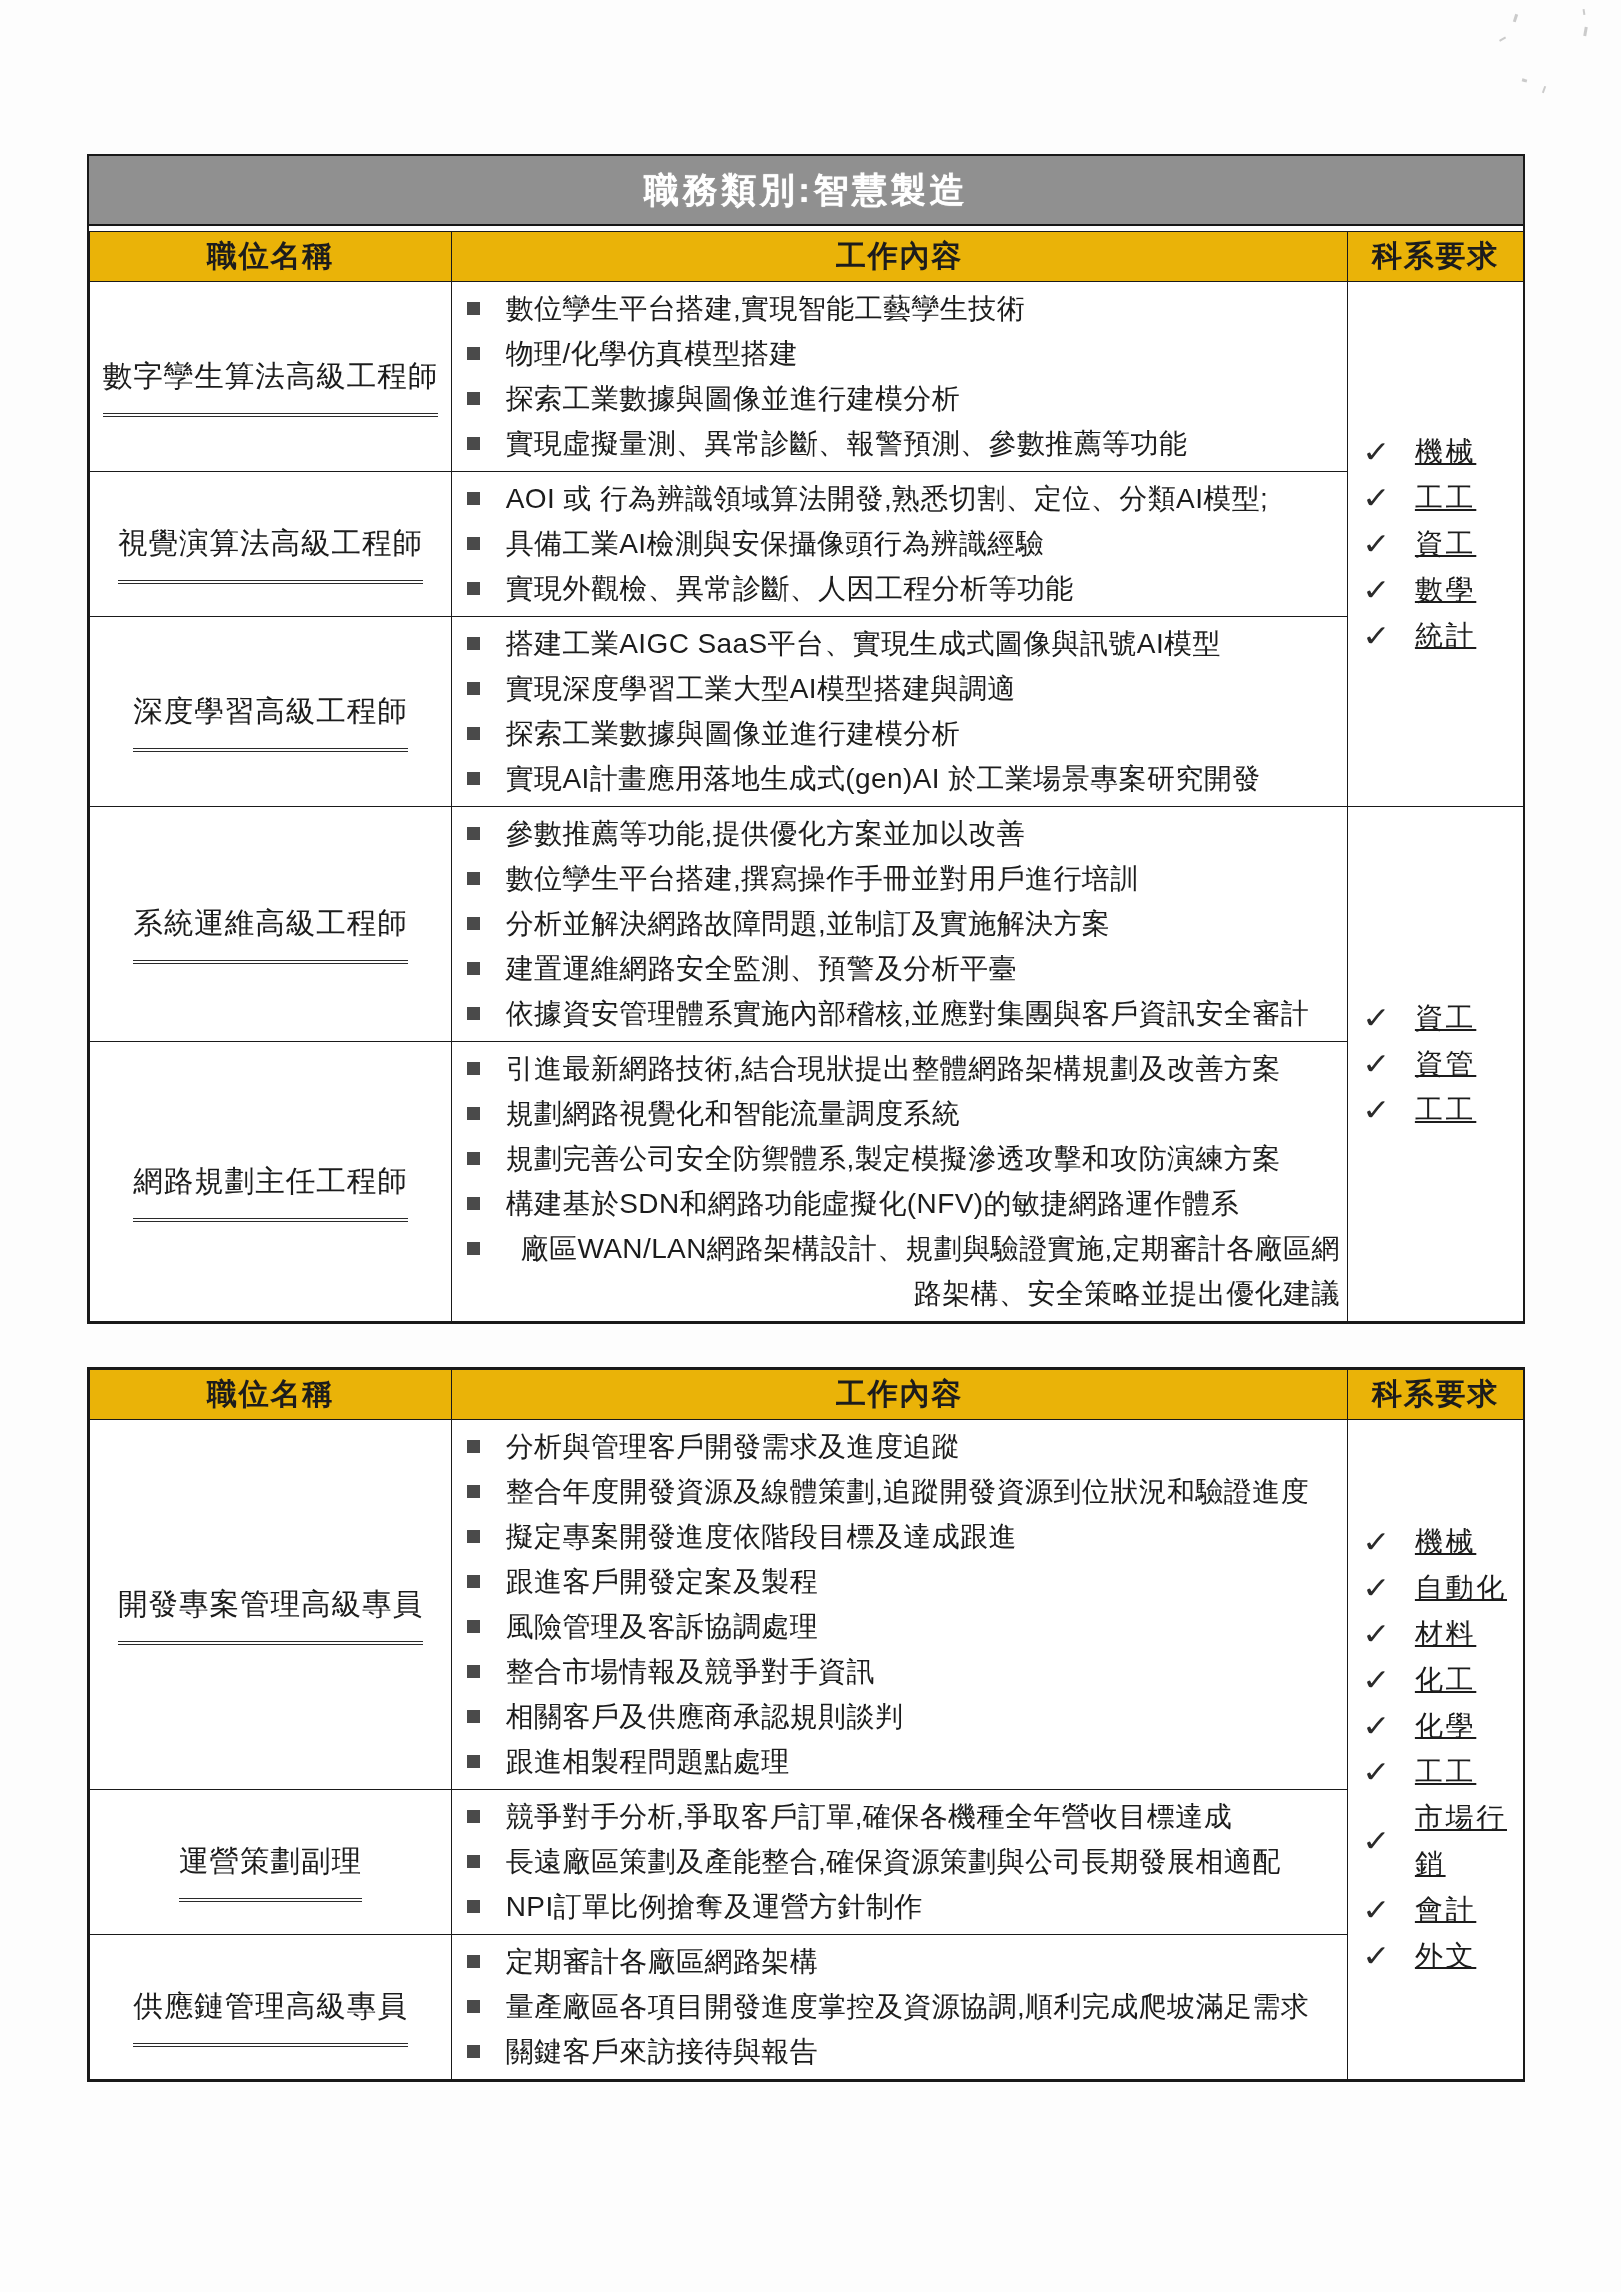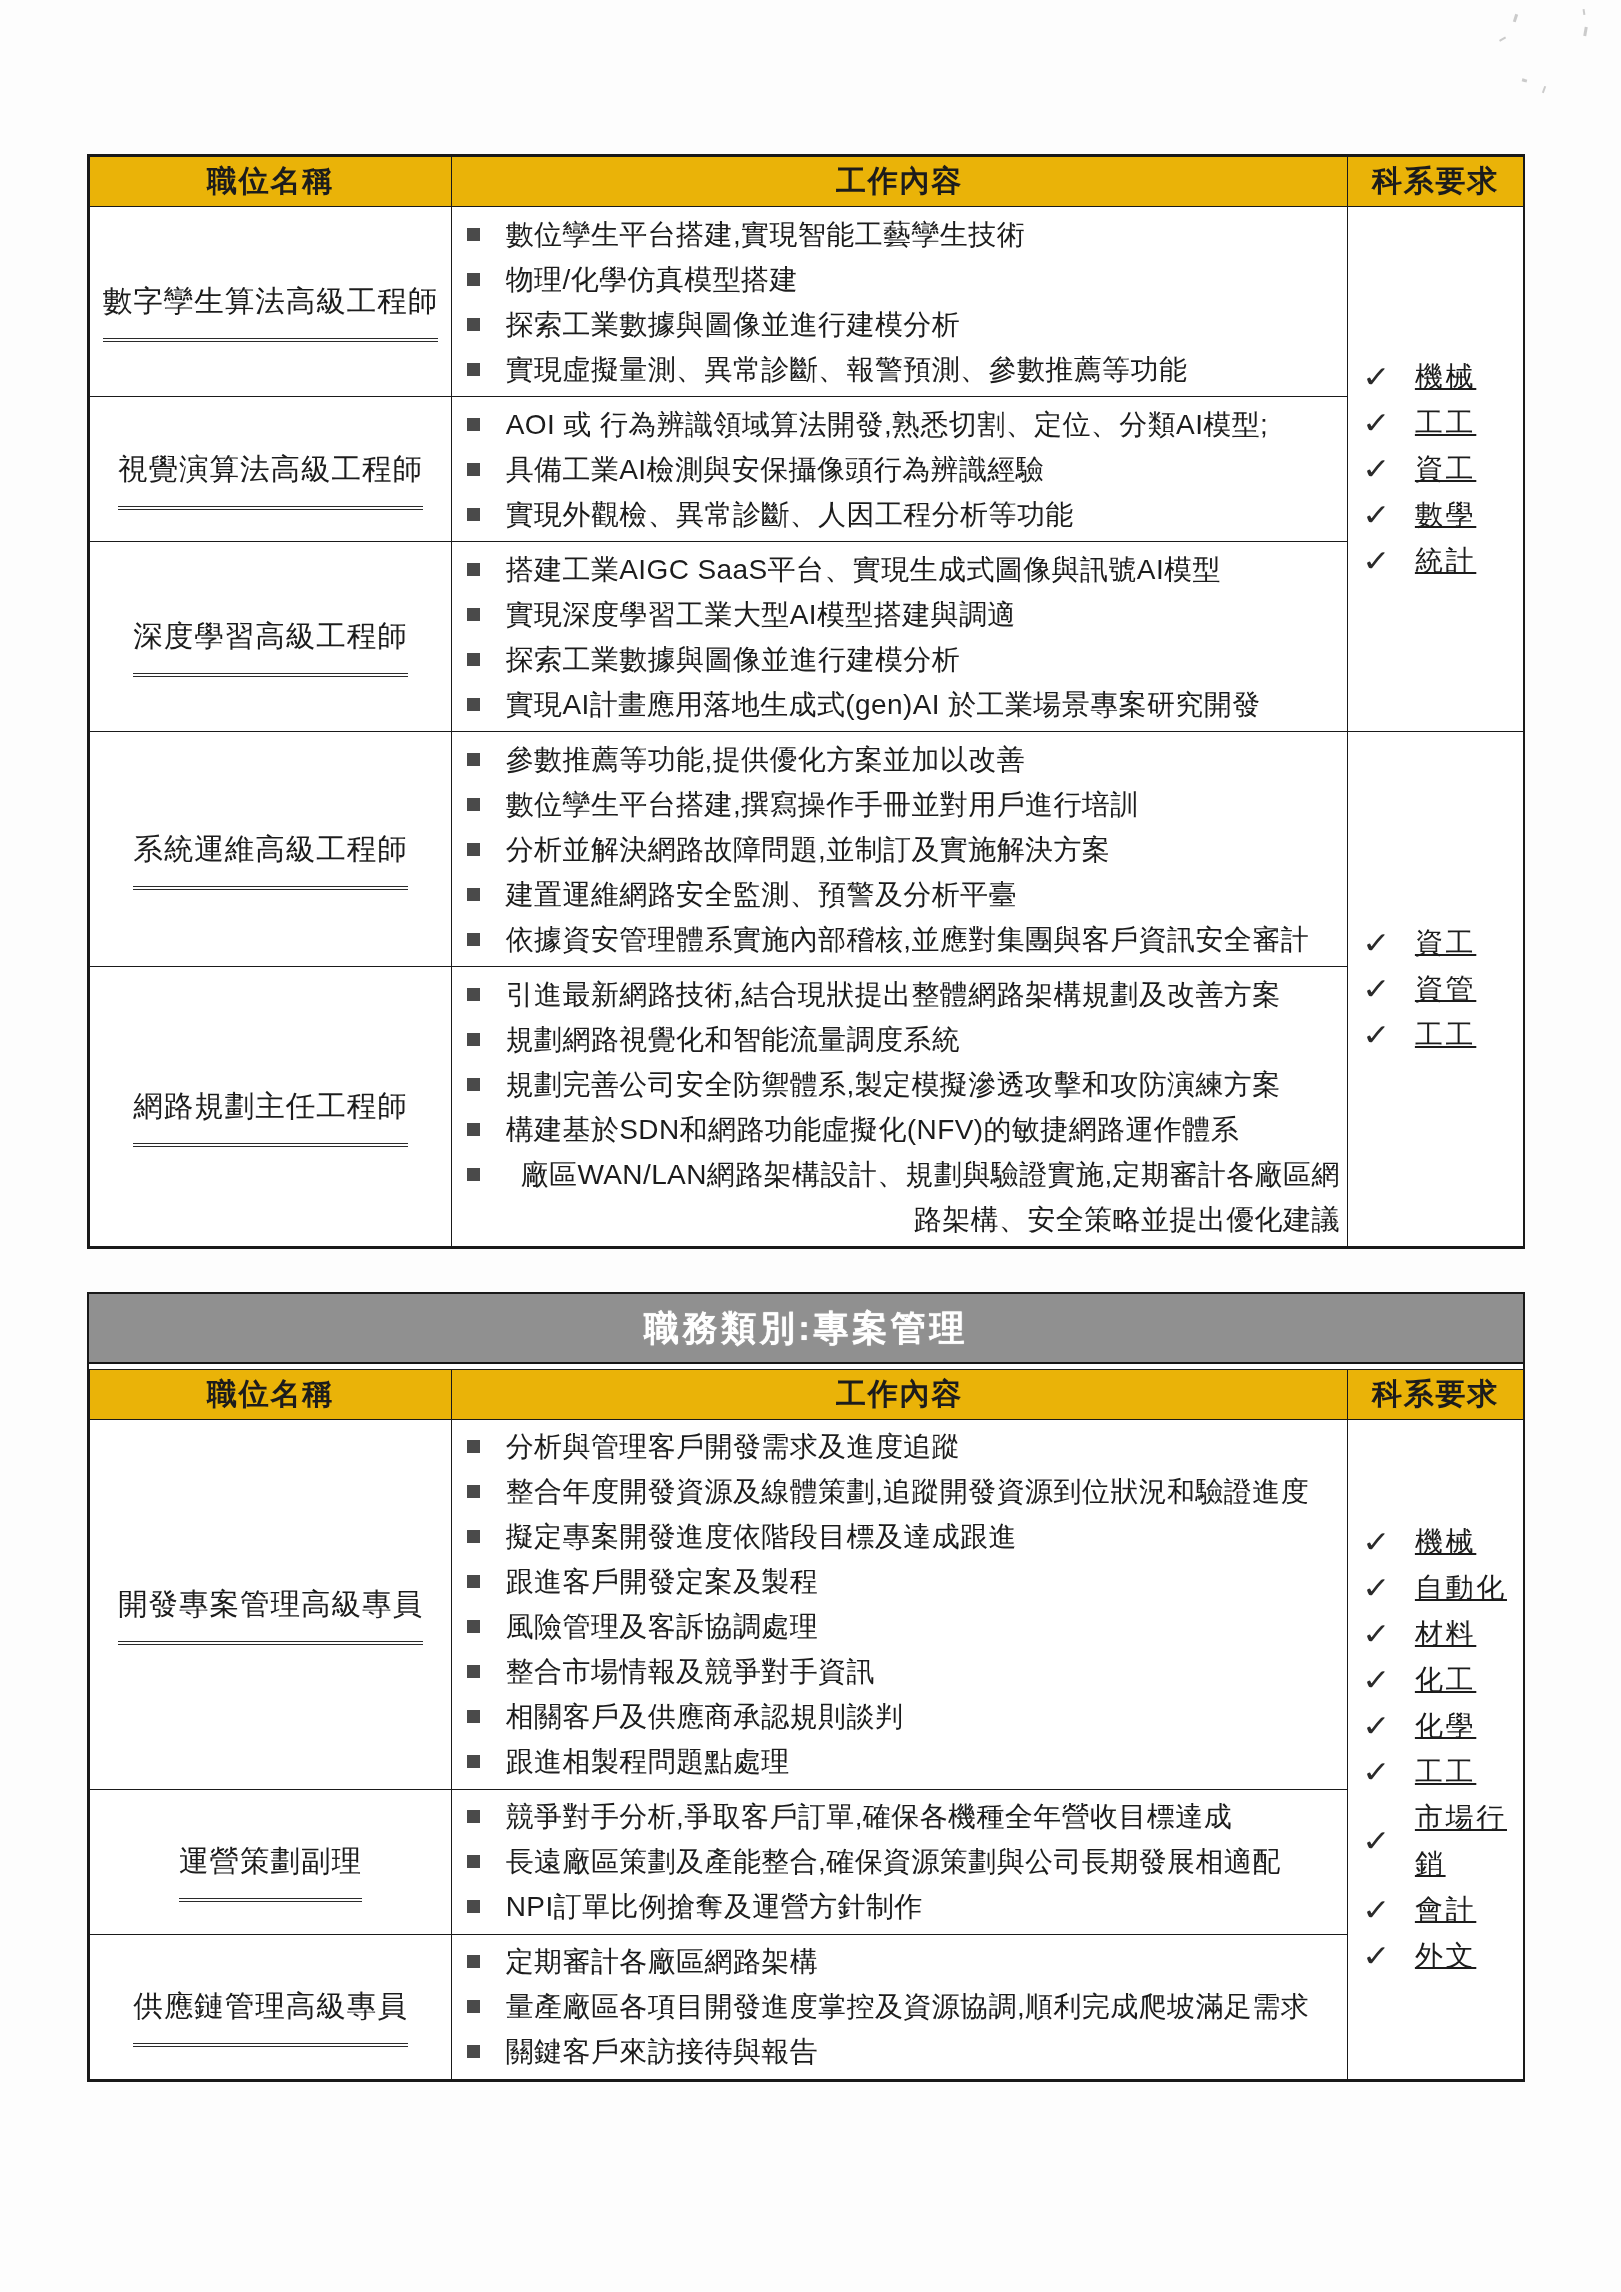--- a/index.html
+++ b/index.html
@@ -83,351 +83,351 @@
   <span class="speck s1"></span>
   <span class="speck s2"></span>
   <span class="speck s3"></span>
   <span class="speck s4"></span>
   <span class="speck s5"></span>
   <span class="speck s6"></span>
 
   <div class="doc">
 
     <div class="jobtable">
-      <table class="grid">
-        <colgroup>
-            <col class="c1">
-            <col class="c2">
-            <col class="c3">
-          </colgroup>
-        <tbody>
-        <tr>
-          <th>職位名稱</th>
-          <th>工作內容</th>
-          <th>科系要求</th>
-        </tr>
-
-        <tr>
-          <td class="pos">
-            <span class="posname">數字孿生算法高級工程師</span>
-          </td>
-          <td class="dut">
-            <ul class="duties">
-              <li>
-                    <span class="blt"></span>
-                    <span class="txt">數位孿生平台搭建,實現智能工藝孿生技術</span>
-                  </li>
-              <li>
-                    <span class="blt"></span>
-                    <span class="txt">物理/化學仿真模型搭建</span>
-                  </li>
-              <li>
-                    <span class="blt"></span>
-                    <span class="txt">探索工業數據與圖像並進行建模分析</span>
-                  </li>
-              <li>
-                    <span class="blt"></span>
-                    <span class="txt">實現虛擬量測、異常診斷、報警預測、參數推薦等功能</span>
-                  </li>
-            </ul>
-          </td>
-          <td class="req" rowspan="3">
-            <div class="majors">
-              <div class="mrow">
-                    <span class="check">✓</span>
-                    <span class="mlabel">機械</span>
-                  </div>
-              <div class="mrow">
-                    <span class="check">✓</span>
-                    <span class="mlabel">工工</span>
-                  </div>
-              <div class="mrow">
-                    <span class="check">✓</span>
-                    <span class="mlabel">資工</span>
-                  </div>
-              <div class="mrow">
-                    <span class="check">✓</span>
-                    <span class="mlabel">數學</span>
-                  </div>
-              <div class="mrow">
-                    <span class="check">✓</span>
-                    <span class="mlabel">統計</span>
-                  </div>
-            </div>
-          </td>
-        </tr>
-
-        <tr>
-          <td class="pos">
-            <span class="posname">視覺演算法高級工程師</span>
-          </td>
-          <td class="dut">
-            <ul class="duties">
-              <li>
-                    <span class="blt"></span>
-                    <span class="txt">AOI 或 行為辨識領域算法開發,熟悉切割、定位、分類AI模型;</span>
-                  </li>
-              <li>
-                    <span class="blt"></span>
-                    <span class="txt">具備工業AI檢測與安保攝像頭行為辨識經驗</span>
-                  </li>
-              <li>
-                    <span class="blt"></span>
-                    <span class="txt">實現外觀檢、異常診斷、人因工程分析等功能</span>
-                  </li>
-            </ul>
-          </td>
-        </tr>
-
-        <tr>
-          <td class="pos">
-            <span class="posname">深度學習高級工程師</span>
-          </td>
-          <td class="dut">
-            <ul class="duties">
-              <li>
-                    <span class="blt"></span>
-                    <span class="txt">搭建工業AIGC SaaS平台、實現生成式圖像與訊號AI模型</span>
-                  </li>
-              <li>
-                    <span class="blt"></span>
-                    <span class="txt">實現深度學習工業大型AI模型搭建與調適</span>
-                  </li>
-              <li>
-                    <span class="blt"></span>
-                    <span class="txt">探索工業數據與圖像並進行建模分析</span>
-                  </li>
-              <li>
-                    <span class="blt"></span>
-                    <span class="txt">實現AI計畫應用落地生成式(gen)AI 於工業場景專案研究開發</span>
-                  </li>
-            </ul>
-          </td>
-        </tr>
-
-        <tr>
-          <td class="pos">
-            <span class="posname">系統運維高級工程師</span>
-          </td>
-          <td class="dut">
-            <ul class="duties">
-              <li>
-                    <span class="blt"></span>
-                    <span class="txt">參數推薦等功能,提供優化方案並加以改善</span>
-                  </li>
-              <li>
-                    <span class="blt"></span>
-                    <span class="txt">數位孿生平台搭建,撰寫操作手冊並對用戶進行培訓</span>
-                  </li>
-              <li>
-                    <span class="blt"></span>
-                    <span class="txt">分析並解決網路故障問題,並制訂及實施解決方案</span>
-                  </li>
-              <li>
-                    <span class="blt"></span>
-                    <span class="txt">建置運維網路安全監測、預警及分析平臺</span>
-                  </li>
-              <li>
-                    <span class="blt"></span>
-                    <span class="txt">依據資安管理體系實施內部稽核,並應對集團與客戶資訊安全審計</span>
-                  </li>
-            </ul>
-          </td>
-          <td class="req" rowspan="2">
-            <div class="majors">
-              <div class="mrow">
-                    <span class="check">✓</span>
-                    <span class="mlabel">資工</span>
-                  </div>
-              <div class="mrow">
-                    <span class="check">✓</span>
-                    <span class="mlabel">資管</span>
-                  </div>
-              <div class="mrow">
-                    <span class="check">✓</span>
-                    <span class="mlabel">工工</span>
-                  </div>
-            </div>
-          </td>
-        </tr>
-
-        <tr>
-          <td class="pos">
-            <span class="posname">網路規劃主任工程師</span>
-          </td>
-          <td class="dut">
-            <ul class="duties">
-              <li>
-                    <span class="blt"></span>
-                    <span class="txt">引進最新網路技術,結合現狀提出整體網路架構規劃及改善方案</span>
-                  </li>
-              <li>
-                    <span class="blt"></span>
-                    <span class="txt">規劃網路視覺化和智能流量調度系統</span>
-                  </li>
-              <li>
-                    <span class="blt"></span>
-                    <span class="txt">規劃完善公司安全防禦體系,製定模擬滲透攻擊和攻防演練方案</span>
-                  </li>
-              <li>
-                    <span class="blt"></span>
-                    <span class="txt">構建基於SDN和網路功能虛擬化(NFV)的敏捷網路運作體系</span>
-                  </li>
-              <li>
-                    <span class="blt"></span>
-                    <span class="txt">廠區WAN/LAN網路架構設計、規劃與驗證實施,定期審計各廠區網路架構、安全策略並提出優化建議</span>
-                  </li>
-            </ul>
-          </td>
-        </tr>
-        </tbody>
-      </table>
-    </div>
-
-    <div class="jobtable">
       <div class="titlebar">
-        <span class="ttl">職務類別:專案管理</span>
+        <span class="ttl">職務類別:智慧製造</span>
       </div>
       <table class="grid">
         <colgroup>
             <col class="c1">
             <col class="c2">
             <col class="c3">
           </colgroup>
         <tbody>
         <tr>
           <th>職位名稱</th>
           <th>工作內容</th>
           <th>科系要求</th>
         </tr>
 
         <tr>
           <td class="pos">
-            <span class="posname">開發專案管理高級專員</span>
-          </td>
-          <td class="dut">
-            <ul class="duties">
-              <li>
-                    <span class="blt"></span>
-                    <span class="txt">分析與管理客戶開發需求及進度追蹤</span>
-                  </li>
-              <li>
-                    <span class="blt"></span>
-                    <span class="txt">整合年度開發資源及線體策劃,追蹤開發資源到位狀況和驗證進度</span>
-                  </li>
-              <li>
-                    <span class="blt"></span>
-                    <span class="txt">擬定專案開發進度依階段目標及達成跟進</span>
-                  </li>
-              <li>
-                    <span class="blt"></span>
-                    <span class="txt">跟進客戶開發定案及製程</span>
-                  </li>
-              <li>
-                    <span class="blt"></span>
-                    <span class="txt">風險管理及客訴協調處理</span>
-                  </li>
-              <li>
-                    <span class="blt"></span>
-                    <span class="txt">整合市場情報及競爭對手資訊</span>
-                  </li>
-              <li>
-                    <span class="blt"></span>
-                    <span class="txt">相關客戶及供應商承認規則談判</span>
-                  </li>
-              <li>
-                    <span class="blt"></span>
-                    <span class="txt">跟進相製程問題點處理</span>
+            <span class="posname">數字孿生算法高級工程師</span>
+          </td>
+          <td class="dut">
+            <ul class="duties">
+              <li>
+                    <span class="blt"></span>
+                    <span class="txt">數位孿生平台搭建,實現智能工藝孿生技術</span>
+                  </li>
+              <li>
+                    <span class="blt"></span>
+                    <span class="txt">物理/化學仿真模型搭建</span>
+                  </li>
+              <li>
+                    <span class="blt"></span>
+                    <span class="txt">探索工業數據與圖像並進行建模分析</span>
+                  </li>
+              <li>
+                    <span class="blt"></span>
+                    <span class="txt">實現虛擬量測、異常診斷、報警預測、參數推薦等功能</span>
                   </li>
             </ul>
           </td>
           <td class="req" rowspan="3">
             <div class="majors">
               <div class="mrow">
                     <span class="check">✓</span>
                     <span class="mlabel">機械</span>
                   </div>
               <div class="mrow">
                     <span class="check">✓</span>
-                    <span class="mlabel">自動化</span>
-                  </div>
-              <div class="mrow">
-                    <span class="check">✓</span>
-                    <span class="mlabel">材料</span>
-                  </div>
-              <div class="mrow">
-                    <span class="check">✓</span>
-                    <span class="mlabel">化工</span>
-                  </div>
-              <div class="mrow">
-                    <span class="check">✓</span>
-                    <span class="mlabel">化學</span>
-                  </div>
-              <div class="mrow">
-                    <span class="check">✓</span>
                     <span class="mlabel">工工</span>
                   </div>
               <div class="mrow">
                     <span class="check">✓</span>
-                    <span class="mlabel">市場行銷</span>
-                  </div>
-              <div class="mrow">
-                    <span class="check">✓</span>
-                    <span class="mlabel">會計</span>
-                  </div>
-              <div class="mrow">
-                    <span class="check">✓</span>
-                    <span class="mlabel">外文</span>
+                    <span class="mlabel">資工</span>
+                  </div>
+              <div class="mrow">
+                    <span class="check">✓</span>
+                    <span class="mlabel">數學</span>
+                  </div>
+              <div class="mrow">
+                    <span class="check">✓</span>
+                    <span class="mlabel">統計</span>
                   </div>
             </div>
           </td>
         </tr>
 
         <tr>
           <td class="pos">
-            <span class="posname">運營策劃副理</span>
-          </td>
-          <td class="dut">
-            <ul class="duties">
-              <li>
-                    <span class="blt"></span>
-                    <span class="txt">競爭對手分析,爭取客戶訂單,確保各機種全年營收目標達成</span>
-                  </li>
-              <li>
-                    <span class="blt"></span>
-                    <span class="txt">長遠廠區策劃及產能整合,確保資源策劃與公司長期發展相適配</span>
-                  </li>
-              <li>
-                    <span class="blt"></span>
-                    <span class="txt">NPI訂單比例搶奪及運營方針制作</span>
-                  </li>
-            </ul>
-          </td>
-        </tr>
-
-        <tr>
-          <td class="pos">
-            <span class="posname">供應鏈管理高級專員</span>
-          </td>
-          <td class="dut">
-            <ul class="duties">
-              <li>
-                    <span class="blt"></span>
-                    <span class="txt">定期審計各廠區網路架構</span>
-                  </li>
-              <li>
-                    <span class="blt"></span>
-                    <span class="txt">量產廠區各項目開發進度掌控及資源協調,順利完成爬坡滿足需求</span>
-                  </li>
-              <li>
-                    <span class="blt"></span>
-                    <span class="txt">關鍵客戶來訪接待與報告</span>
+            <span class="posname">視覺演算法高級工程師</span>
+          </td>
+          <td class="dut">
+            <ul class="duties">
+              <li>
+                    <span class="blt"></span>
+                    <span class="txt">AOI 或 行為辨識領域算法開發,熟悉切割、定位、分類AI模型;</span>
+                  </li>
+              <li>
+                    <span class="blt"></span>
+                    <span class="txt">具備工業AI檢測與安保攝像頭行為辨識經驗</span>
+                  </li>
+              <li>
+                    <span class="blt"></span>
+                    <span class="txt">實現外觀檢、異常診斷、人因工程分析等功能</span>
+                  </li>
+            </ul>
+          </td>
+        </tr>
+
+        <tr>
+          <td class="pos">
+            <span class="posname">深度學習高級工程師</span>
+          </td>
+          <td class="dut">
+            <ul class="duties">
+              <li>
+                    <span class="blt"></span>
+                    <span class="txt">搭建工業AIGC SaaS平台、實現生成式圖像與訊號AI模型</span>
+                  </li>
+              <li>
+                    <span class="blt"></span>
+                    <span class="txt">實現深度學習工業大型AI模型搭建與調適</span>
+                  </li>
+              <li>
+                    <span class="blt"></span>
+                    <span class="txt">探索工業數據與圖像並進行建模分析</span>
+                  </li>
+              <li>
+                    <span class="blt"></span>
+                    <span class="txt">實現AI計畫應用落地生成式(gen)AI 於工業場景專案研究開發</span>
+                  </li>
+            </ul>
+          </td>
+        </tr>
+
+        <tr>
+          <td class="pos">
+            <span class="posname">系統運維高級工程師</span>
+          </td>
+          <td class="dut">
+            <ul class="duties">
+              <li>
+                    <span class="blt"></span>
+                    <span class="txt">參數推薦等功能,提供優化方案並加以改善</span>
+                  </li>
+              <li>
+                    <span class="blt"></span>
+                    <span class="txt">數位孿生平台搭建,撰寫操作手冊並對用戶進行培訓</span>
+                  </li>
+              <li>
+                    <span class="blt"></span>
+                    <span class="txt">分析並解決網路故障問題,並制訂及實施解決方案</span>
+                  </li>
+              <li>
+                    <span class="blt"></span>
+                    <span class="txt">建置運維網路安全監測、預警及分析平臺</span>
+                  </li>
+              <li>
+                    <span class="blt"></span>
+                    <span class="txt">依據資安管理體系實施內部稽核,並應對集團與客戶資訊安全審計</span>
+                  </li>
+            </ul>
+          </td>
+          <td class="req" rowspan="2">
+            <div class="majors">
+              <div class="mrow">
+                    <span class="check">✓</span>
+                    <span class="mlabel">資工</span>
+                  </div>
+              <div class="mrow">
+                    <span class="check">✓</span>
+                    <span class="mlabel">資管</span>
+                  </div>
+              <div class="mrow">
+                    <span class="check">✓</span>
+                    <span class="mlabel">工工</span>
+                  </div>
+            </div>
+          </td>
+        </tr>
+
+        <tr>
+          <td class="pos">
+            <span class="posname">網路規劃主任工程師</span>
+          </td>
+          <td class="dut">
+            <ul class="duties">
+              <li>
+                    <span class="blt"></span>
+                    <span class="txt">引進最新網路技術,結合現狀提出整體網路架構規劃及改善方案</span>
+                  </li>
+              <li>
+                    <span class="blt"></span>
+                    <span class="txt">規劃網路視覺化和智能流量調度系統</span>
+                  </li>
+              <li>
+                    <span class="blt"></span>
+                    <span class="txt">規劃完善公司安全防禦體系,製定模擬滲透攻擊和攻防演練方案</span>
+                  </li>
+              <li>
+                    <span class="blt"></span>
+                    <span class="txt">構建基於SDN和網路功能虛擬化(NFV)的敏捷網路運作體系</span>
+                  </li>
+              <li>
+                    <span class="blt"></span>
+                    <span class="txt">廠區WAN/LAN網路架構設計、規劃與驗證實施,定期審計各廠區網路架構、安全策略並提出優化建議</span>
                   </li>
             </ul>
           </td>
         </tr>
         </tbody>
       </table>
     </div>
 
+    <div class="jobtable">
+      <table class="grid">
+        <colgroup>
+            <col class="c1">
+            <col class="c2">
+            <col class="c3">
+          </colgroup>
+        <tbody>
+        <tr>
+          <th>職位名稱</th>
+          <th>工作內容</th>
+          <th>科系要求</th>
+        </tr>
+
+        <tr>
+          <td class="pos">
+            <span class="posname">開發專案管理高級專員</span>
+          </td>
+          <td class="dut">
+            <ul class="duties">
+              <li>
+                    <span class="blt"></span>
+                    <span class="txt">分析與管理客戶開發需求及進度追蹤</span>
+                  </li>
+              <li>
+                    <span class="blt"></span>
+                    <span class="txt">整合年度開發資源及線體策劃,追蹤開發資源到位狀況和驗證進度</span>
+                  </li>
+              <li>
+                    <span class="blt"></span>
+                    <span class="txt">擬定專案開發進度依階段目標及達成跟進</span>
+                  </li>
+              <li>
+                    <span class="blt"></span>
+                    <span class="txt">跟進客戶開發定案及製程</span>
+                  </li>
+              <li>
+                    <span class="blt"></span>
+                    <span class="txt">風險管理及客訴協調處理</span>
+                  </li>
+              <li>
+                    <span class="blt"></span>
+                    <span class="txt">整合市場情報及競爭對手資訊</span>
+                  </li>
+              <li>
+                    <span class="blt"></span>
+                    <span class="txt">相關客戶及供應商承認規則談判</span>
+                  </li>
+              <li>
+                    <span class="blt"></span>
+                    <span class="txt">跟進相製程問題點處理</span>
+                  </li>
+            </ul>
+          </td>
+          <td class="req" rowspan="3">
+            <div class="majors">
+              <div class="mrow">
+                    <span class="check">✓</span>
+                    <span class="mlabel">機械</span>
+                  </div>
+              <div class="mrow">
+                    <span class="check">✓</span>
+                    <span class="mlabel">自動化</span>
+                  </div>
+              <div class="mrow">
+                    <span class="check">✓</span>
+                    <span class="mlabel">材料</span>
+                  </div>
+              <div class="mrow">
+                    <span class="check">✓</span>
+                    <span class="mlabel">化工</span>
+                  </div>
+              <div class="mrow">
+                    <span class="check">✓</span>
+                    <span class="mlabel">化學</span>
+                  </div>
+              <div class="mrow">
+                    <span class="check">✓</span>
+                    <span class="mlabel">工工</span>
+                  </div>
+              <div class="mrow">
+                    <span class="check">✓</span>
+                    <span class="mlabel">市場行銷</span>
+                  </div>
+              <div class="mrow">
+                    <span class="check">✓</span>
+                    <span class="mlabel">會計</span>
+                  </div>
+              <div class="mrow">
+                    <span class="check">✓</span>
+                    <span class="mlabel">外文</span>
+                  </div>
+            </div>
+          </td>
+        </tr>
+
+        <tr>
+          <td class="pos">
+            <span class="posname">運營策劃副理</span>
+          </td>
+          <td class="dut">
+            <ul class="duties">
+              <li>
+                    <span class="blt"></span>
+                    <span class="txt">競爭對手分析,爭取客戶訂單,確保各機種全年營收目標達成</span>
+                  </li>
+              <li>
+                    <span class="blt"></span>
+                    <span class="txt">長遠廠區策劃及產能整合,確保資源策劃與公司長期發展相適配</span>
+                  </li>
+              <li>
+                    <span class="blt"></span>
+                    <span class="txt">NPI訂單比例搶奪及運營方針制作</span>
+                  </li>
+            </ul>
+          </td>
+        </tr>
+
+        <tr>
+          <td class="pos">
+            <span class="posname">供應鏈管理高級專員</span>
+          </td>
+          <td class="dut">
+            <ul class="duties">
+              <li>
+                    <span class="blt"></span>
+                    <span class="txt">定期審計各廠區網路架構</span>
+                  </li>
+              <li>
+                    <span class="blt"></span>
+                    <span class="txt">量產廠區各項目開發進度掌控及資源協調,順利完成爬坡滿足需求</span>
+                  </li>
+              <li>
+                    <span class="blt"></span>
+                    <span class="txt">關鍵客戶來訪接待與報告</span>
+                  </li>
+            </ul>
+          </td>
+        </tr>
+        </tbody>
+      </table>
+    </div>
+
   </div>
 </div>
 
 
 </body></html>

